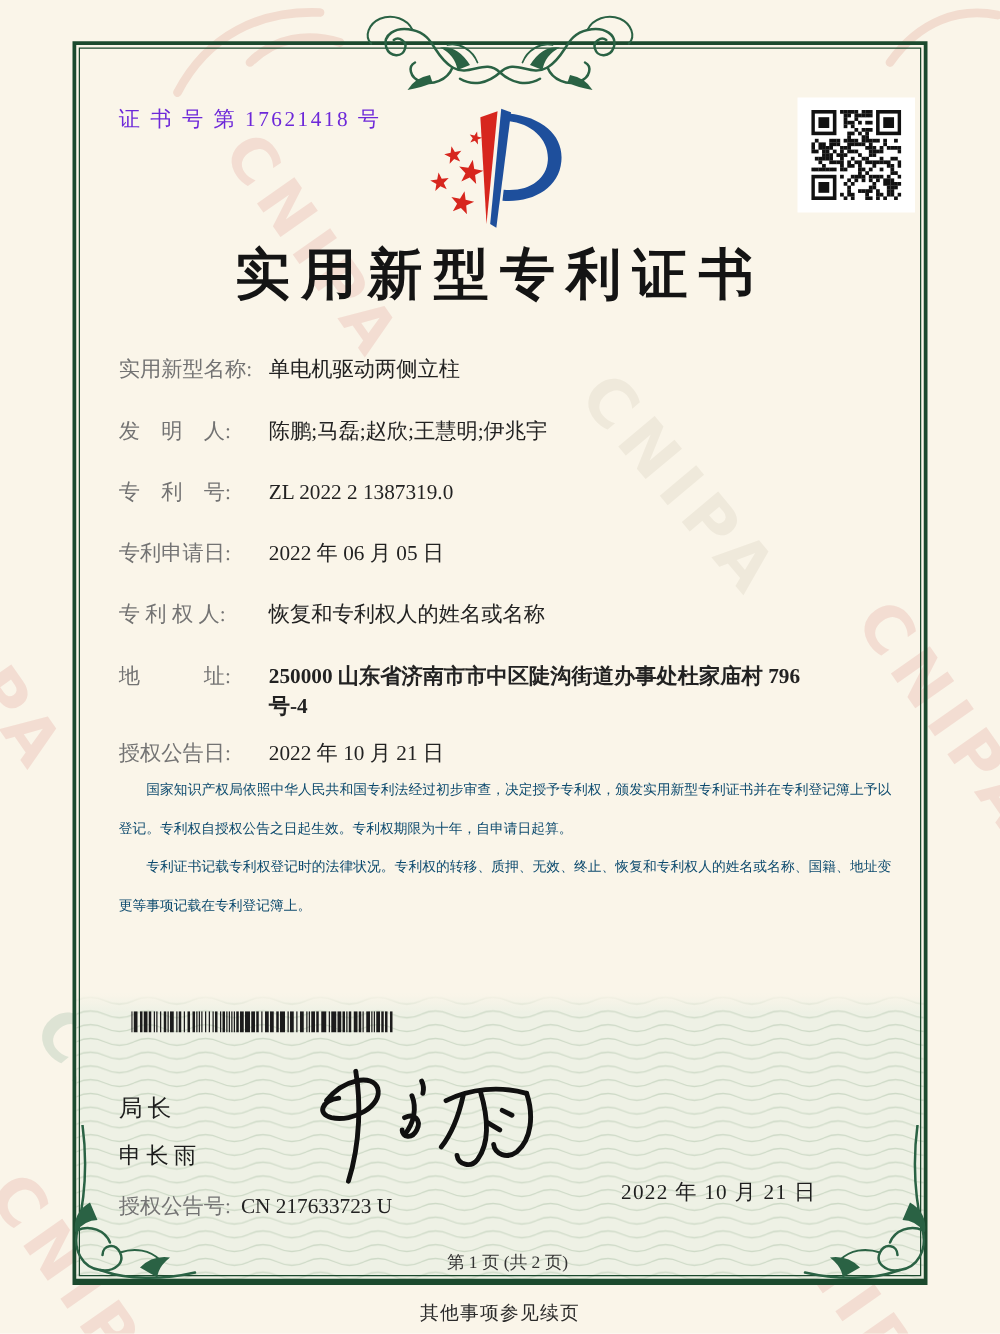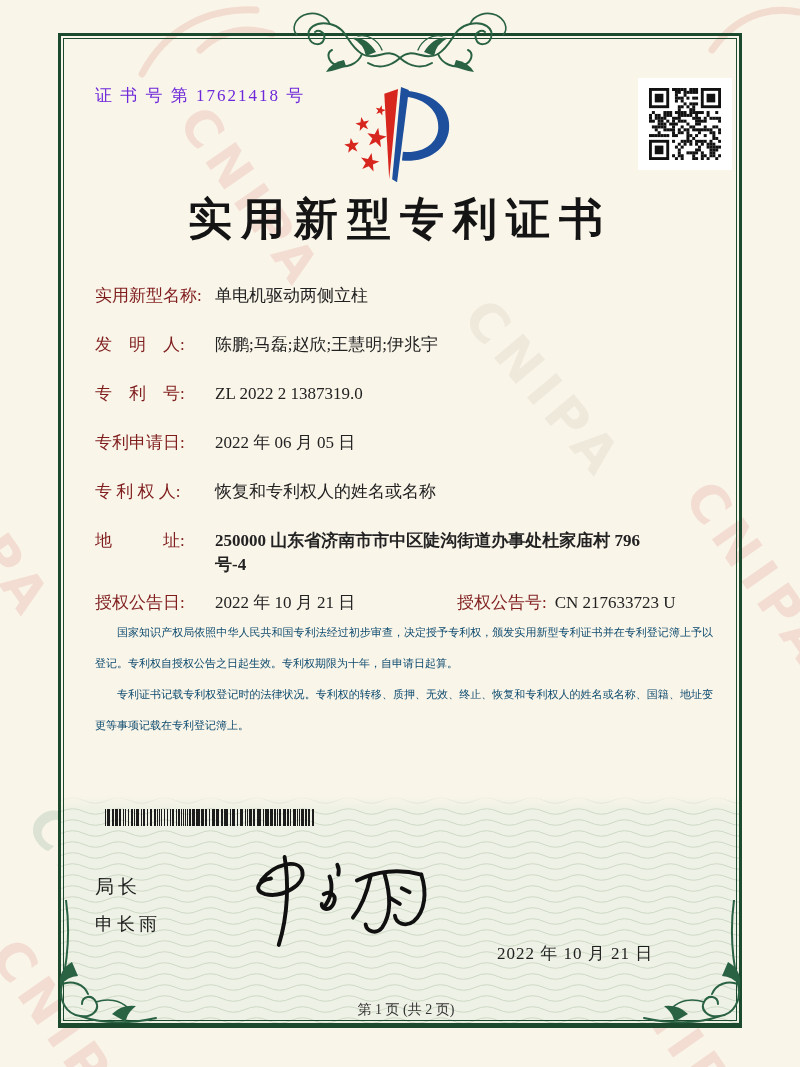--- a/index.html
+++ b/index.html
@@ -45,24 +45,24 @@
   .qr-pad{position:absolute;left:638px;top:78px;width:94px;height:92px;background:#ffffff;}
   .qr-pad svg{position:absolute;left:11px;top:10px;}
   .title{
     position:absolute;left:0;top:190px;width:100%;text-align:center;
     font-size:44px;font-weight:bold;letter-spacing:9px;color:#141414;
   }
 
   
   .fields{position:absolute;left:95px;top:284px;width:620px;font-size:17px;}
   .frow{display:flex;margin-bottom:25px;line-height:24px;}
-  .flabel{flex:0 0 112px;white-space:pre;color:#7f1d1d;}
+  .flabel{flex:0 0 112px;white-space:pre;color:#737373;}
   .fvalue{margin-left:8px;color:#222;}
   .addr .fvalue{max-width:470px;font-weight:bold;}
-  .grant{display:flex;line-height:24px;}
+  .grant{display:flex;line-height:24px;flex-direction:column;}
   .grant .pair1{flex:0 0 362px;display:flex;}
   .grant .pair2{display:flex;}
 
   
   .paras{position:absolute;left:95px;top:617px;width:618px;font-size:11px;
          line-height:31px;text-align:justify;color:#0c4a6e;}
   .paras p{margin:0;text-indent:2em;}
 
   
   .barcode{position:absolute;left:105px;top:809px;}
@@ -522,14 +522,15 @@
       <path d="M146,26 C142,44 136,58 128,68"></path>
       <path d="M160,22 C166,42 168,64 158,78 C152,86 142,82 141,75"></path>
       <path d="M198,24 C204,42 202,62 190,72 C182,78 172,74 171,66"></path>
       <path d="M166,48 l10,6"></path>
       <path d="M178,38 l8,4"></path>
     </g>
   </svg>
 
   <div class="issue-date">2022 年 10 月 21 日</div>
   <div class="page-num">第 1 页 (共 2 页)</div>
+  <div class="footer-note">其他事项参见续页</div>
 
 </div>
 
 </body></html>

